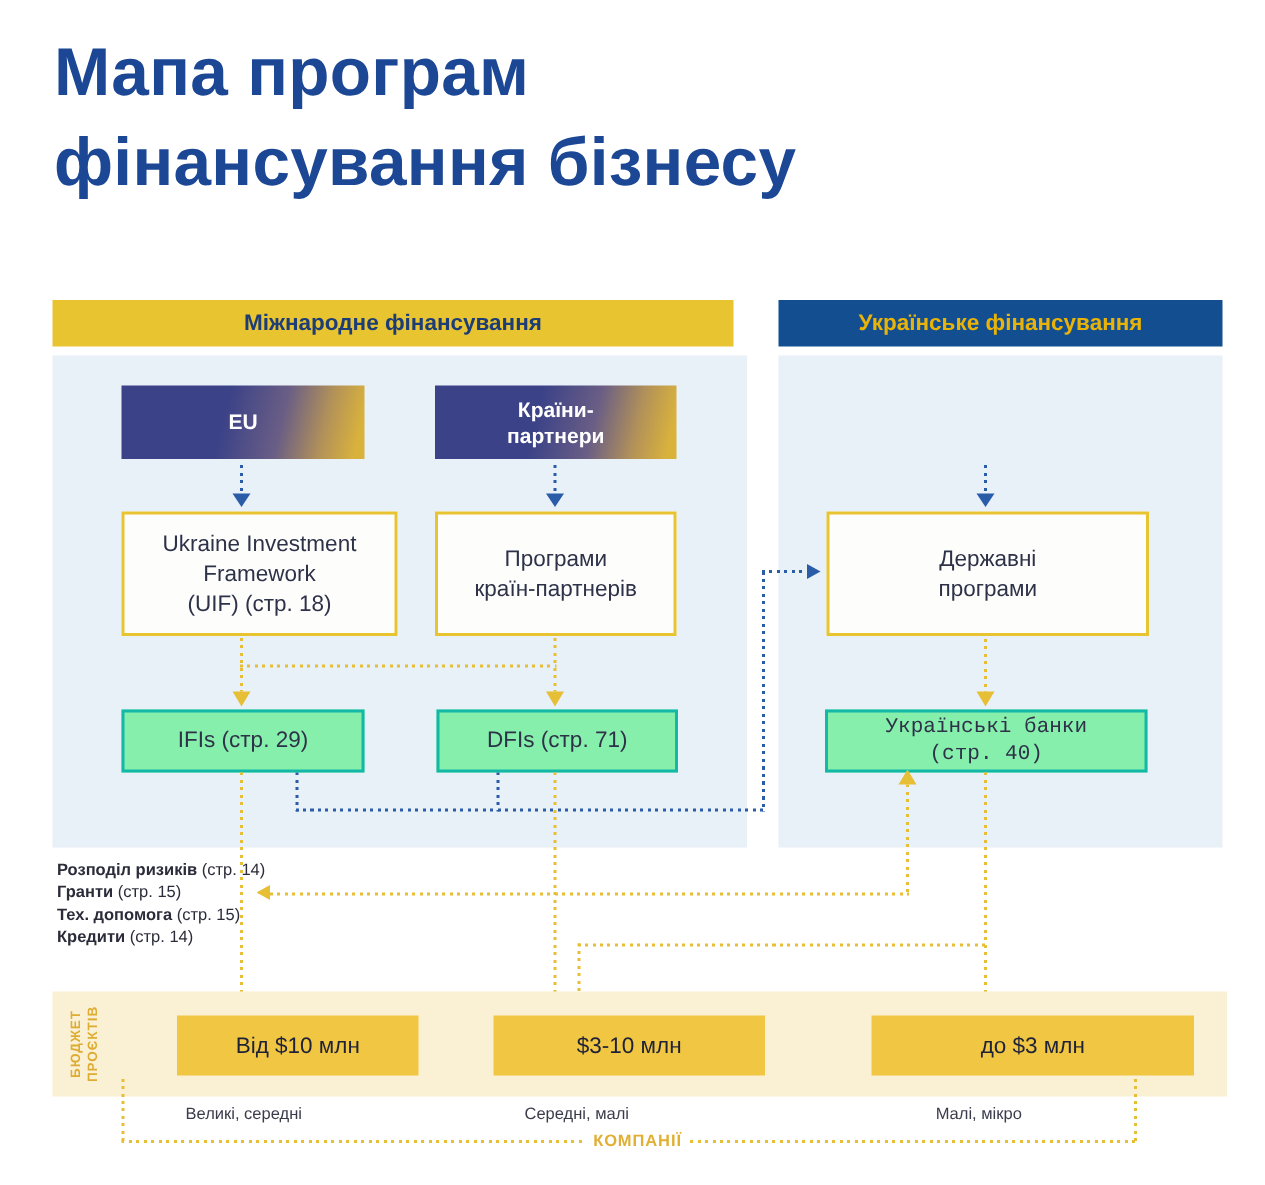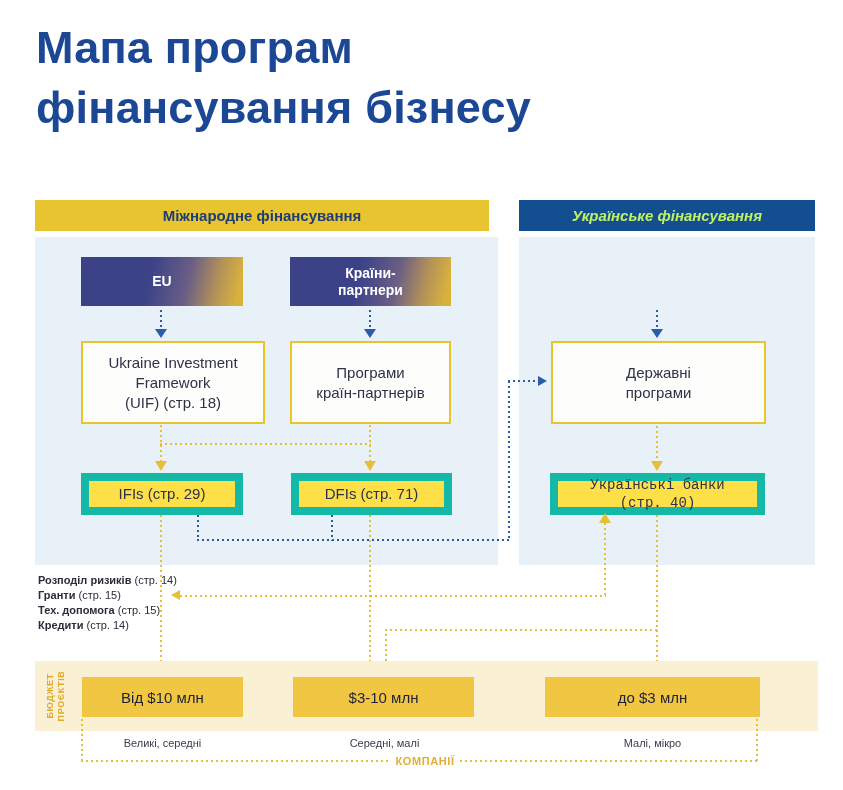--- a/index.html
+++ b/index.html
@@ -7,37 +7,37 @@
   body { font-family:"Liberation Sans", sans-serif; }
   .stage { position:relative; width:843px; height:790px; background:#fff; overflow:hidden; }
   .abs { position:absolute; }
 
   .title { font-weight:bold; font-size:45px; line-height:60px; letter-spacing:0.2px;
            color:var(--title_blue); white-space:pre-line; }
 
   .hdr { display:flex; align-items:center; justify-content:center;
          font-weight:bold; font-size:15px; }
   .hdr-yellow { background:var(--header_yellow); color:#1D3D76; }
-  .hdr-blue   { background:var(--header_blue); color:#bef264;font-style:italic; }
+  .hdr-blue   { background:var(--header_blue); color:#eab308; }
 
   .panel { background:var(--panel_light_blue); }
 
   .grad { background:linear-gradient(103deg,#3B4288 42%,#6A5E85 65%,#B29159 82%,#D9B23C 96%);
           color:#fff; font-weight:bold; font-size:14px; line-height:17px;
           display:flex; align-items:center; justify-content:center;
           text-align:center; white-space:pre-line; }
 
   .box { display:flex; align-items:center; justify-content:center; text-align:center;
          white-space:pre-line; font-size:15px; line-height:20px; color:#2E3248; }
   .ybox { background:#FDFDFC; border:2px solid var(--header_yellow); }
-  .bbox { background:#fde047; border:8px solid #14b8a6; }
+  .bbox { background:#86efac; border:2px solid #14b8a6; }
   .banks { font-size:14px; line-height:18px;font-family:Liberation Mono, monospace; }
 
   .goldbox { background:var(--gold_box); color:#1E2238; font-size:15px;
-             display:flex; align-items:center; justify-content:center; text-align:center; }
+             display:flex; align-items:center; justify-content:center; text-align:center;margin-left:36px; }
 
   .band { background:var(--beige_band); }
   .vlabel { display:flex; align-items:center; justify-content:center; }
   .vlabel span { transform:rotate(-90deg); white-space:pre-line; text-align:center;
                  font-size:9px; font-weight:bold; letter-spacing:0.6px; line-height:11px;
                  color:#DFAC33; }
 
   .instr { font-size:11px; line-height:15px; color:#2B2B3A; }
   .iname { font-weight:bold; }
 

